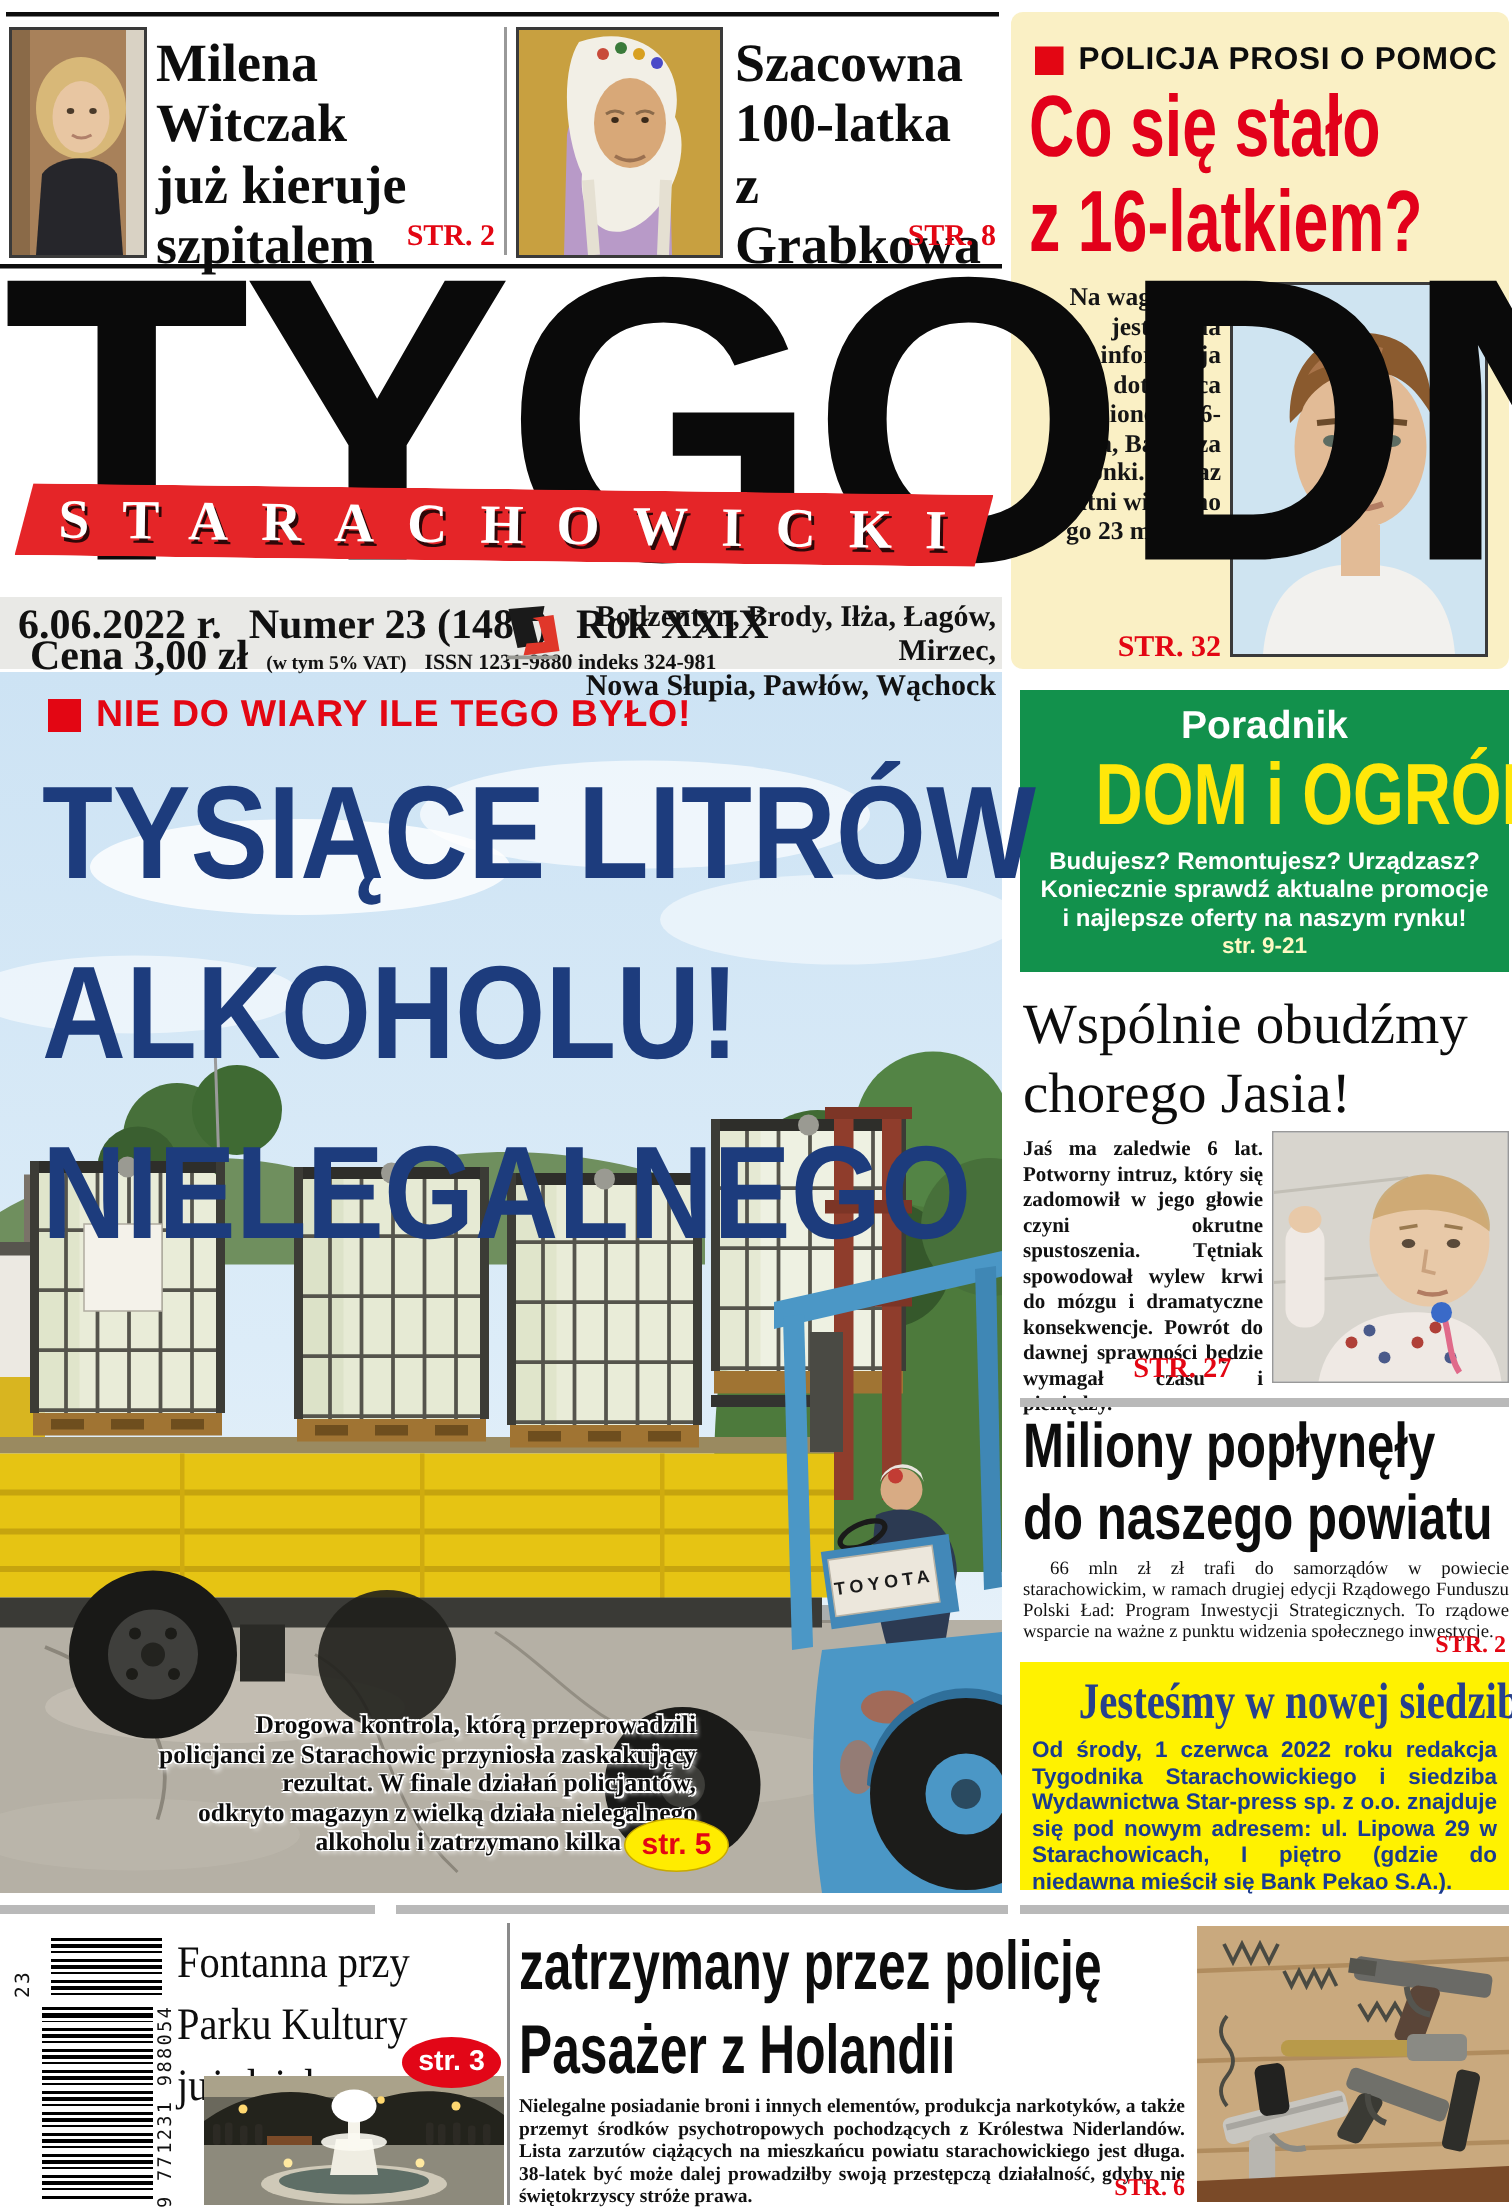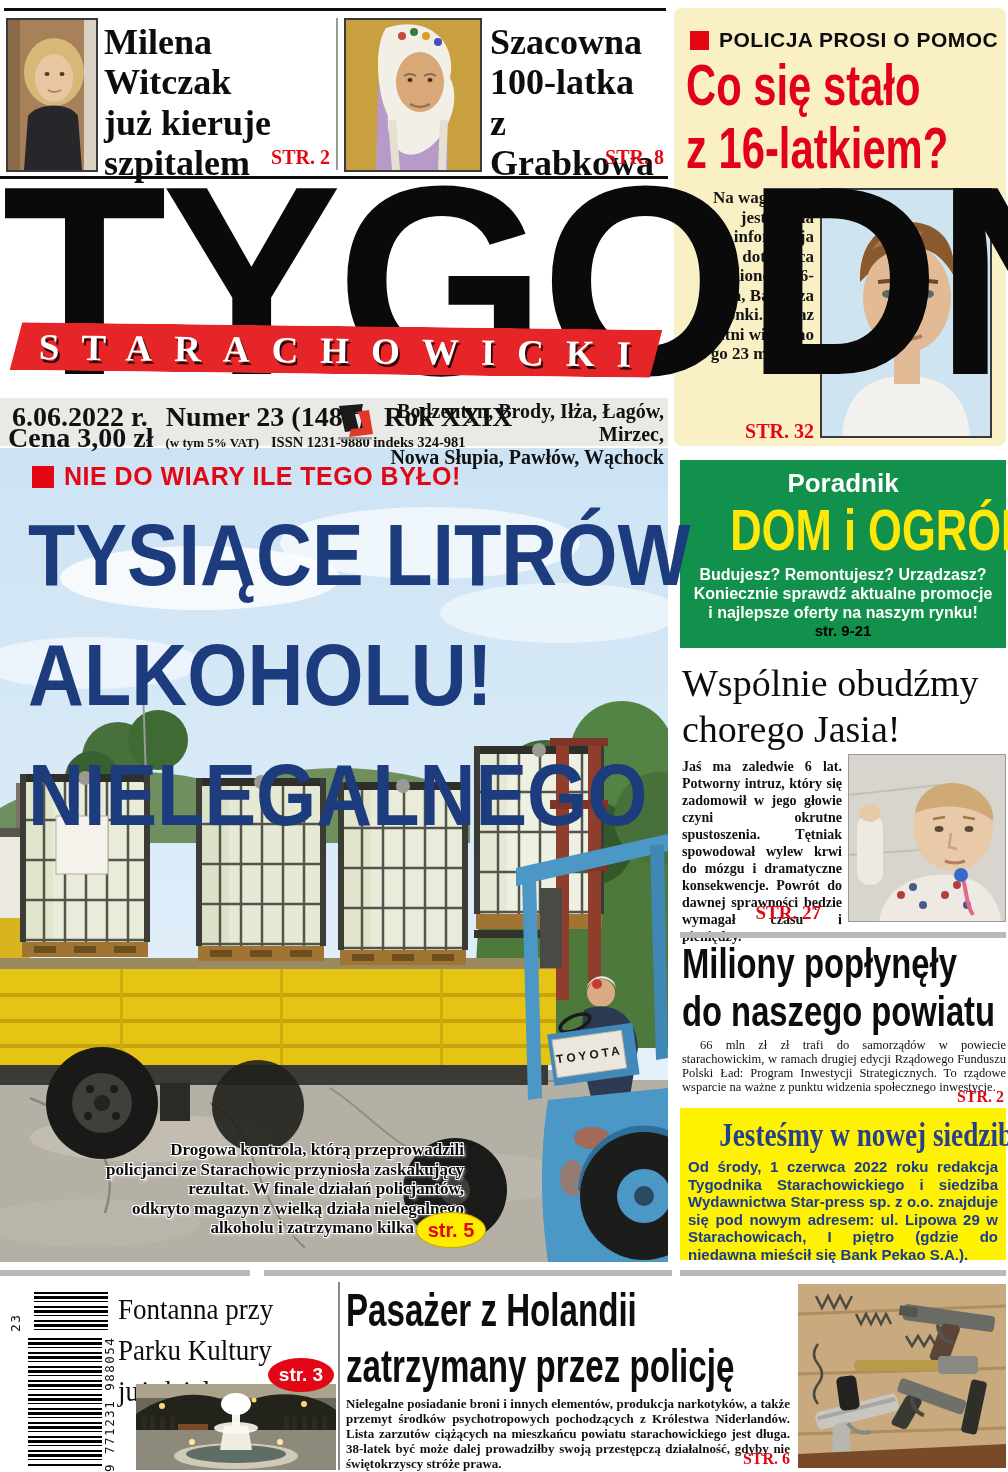--- a/index.html
+++ b/index.html
@@ -44,21 +44,21 @@
   .caption{font-weight:bold;font-size:17px;line-height:19.5px;text-align:right;color:#0d0d0d;
            text-shadow:-1px -1px 0 #fff,1px -1px 0 #fff,-1px 1px 0 #fff,1px 1px 0 #fff,2px 2px 3px rgba(255,255,255,.75);}
   .oval{border-radius:50%;display:flex;align-items:center;justify-content:center;font-family:"Liberation Sans",sans-serif;}
   .oval-y{background:#ffec00;border:1px solid #c7a900;color:#e30613;font-weight:bold;font-size:20px;}
   .oval-r{background:#e20617;color:#fff;font-weight:bold;font-size:19px;}
   
   .green{background:#12914c;color:#fff;text-align:center;}
   .g-label{font-weight:900;font-size:26px;}
   .g-title{font-weight:900;font-size:58px;color:#ffe70a;line-height:1;}
   .g-body{font-weight:bold;font-size:16px;line-height:19px;}
-  .g-ref{font-weight:bold;font-size:15px;color:#000000;}
+  .g-ref{font-weight:bold;font-size:15px;color:#fef9c3;}
   
   .jashead{font-size:38px;line-height:46px;color:#0d0d0d;}
   .smallbody{font-weight:bold;font-size:14px;line-height:17px;text-align:justify;}
   
   .milhead{font-weight:900;font-size:42px;line-height:48px;color:#0d0d0d;white-space:nowrap;}
   .milbody{font-size:12.5px;line-height:14px;text-align:justify;text-indent:18px;}
   
   .yellowbox{background:#fff200;color:#1a3b8f;}
   .ybhead{font-weight:bold;font-size:34px;color:#27408c;text-align:center;}
   .ybbody{font-family:"Liberation Sans",sans-serif;font-weight:bold;font-size:15px;line-height:17.5px;color:#1a3b8f;text-align:justify;}
@@ -157,21 +157,21 @@
   </div>
   <div class="abs mast-band" style="left:10px;top:326px;width:652px;height:48px;z-index:3;">
     <span class="serif">STARACHOWICKI</span>
   </div>
   <div class="abs dateline" style="left:0;top:398px;width:668px;height:48px;z-index:4;">
     <div class="abs" style="left:12px;top:3px;display:flex;gap:18px;align-items:baseline;">
       <span class="dl">6.06.2022 r.</span>
       <span class="dl">Numer 23 (1481)</span>
       <span class="dl">Rok XXIX</span>
     </div>
-    <div class="abs" style="left:8px;top:24px;display:flex;gap:12px;align-items:baseline;">
+    <div class="abs" style="left:20px;top:24px;display:flex;gap:12px;align-items:baseline;">
       <span class="dl">Cena 3,00 zł</span>
       <span class="dl-sm">(w tym 5% VAT)</span>
       <span class="dl-issn">ISSN 1231-9880 indeks 324-981</span>
     </div>
     <div class="abs" style="left:332px;top:4px;">
       <svg width="44" height="40" viewBox="0 0 44 40">
         <path d="M7,4 L31,2 L29,12 L23,12 L27,28 L13,30 Z" fill="#1a1a1a"></path>
         <path d="M23,10 L37,8 L41,32 L17,35 L19,27 L31,26 L27,12 Z" fill="#e0372a"></path>
         <rect x="6" y="35" width="34" height="2.5" fill="#9a9a94"></rect>
       </svg>
@@ -485,22 +485,22 @@
       <ellipse cx="100" cy="44" rx="22" ry="6" fill="#fbfaf2" opacity="0.9"></ellipse>
       <circle cx="56" cy="58" r="3" fill="#ffe9a0"></circle>
         <circle cx="144" cy="58" r="3" fill="#ffe9a0"></circle>
     </svg>
   </div>
   <div class="abs oval oval-r" style="left:268px;top:1358px;width:66px;height:34px;z-index:3;">
     <span>str. 3</span>
   </div>
 
   <div class="abs sans pashead" style="left:346px;top:1282px;">
+    <div><span class="cond" style="transform:scaleX(0.72);">zatrzymany przez policję</span></div>
     <div><span class="cond" style="transform:scaleX(0.72);">Pasażer z Holandii</span></div>
-    <div><span class="cond" style="transform:scaleX(0.72);">zatrzymany przez policję</span></div>
   </div>
   <div class="abs pasbody serif" style="left:346px;top:1396px;width:444px;">Nielegalne posiadanie broni i innych elementów, produkcja narkotyków, a także przemyt środków psychotropowych pochodzących z Królestwa Niderlandów. Lista zarzutów ciążących na mieszkańcu powiatu starachowickiego jest długa. 38-latek być może dalej prowadziłby swoją przestępczą działalność, gdyby nie świętokrzyscy stróże prawa.</div>
   <div class="abs redref serif strsmall" style="left:346px;top:1450px;width:444px;text-align:right;">STR. 6</div>
 
   <div class="abs" style="left:798px;top:1284px;width:208px;height:184px;overflow:hidden;">
     <svg width="208" height="184" viewBox="0 0 208 184">
       <rect width="208" height="184" fill="#c9a97e"></rect>
       <path d="M0,30 L208,22 M0,90 L208,84 M0,150 L208,144" stroke="#b08c5e" stroke-width="3"></path>
       <g stroke="#4a4a42" stroke-width="2.5" fill="none">
         <path d="M18,12 l6,12 l6,-12 l6,12 l6,-12 l6,12 l6,-12"></path>

